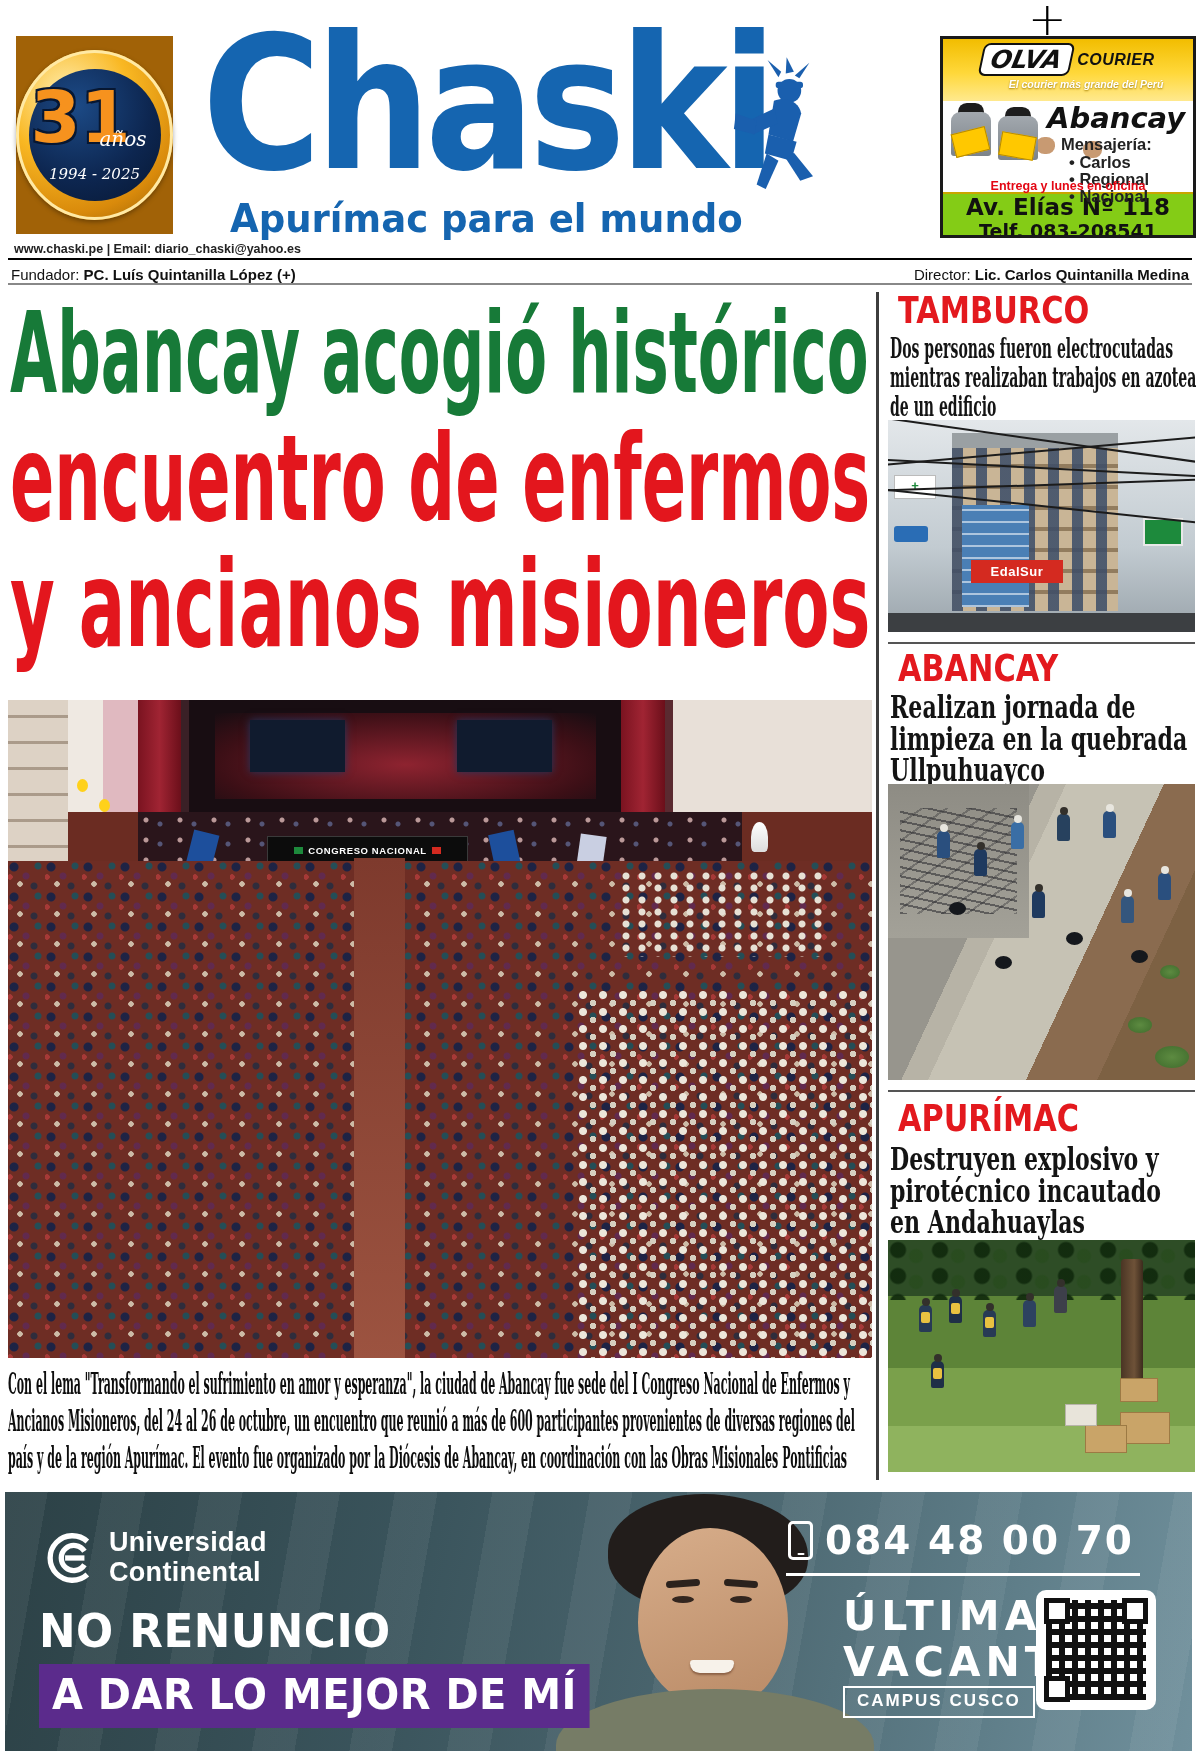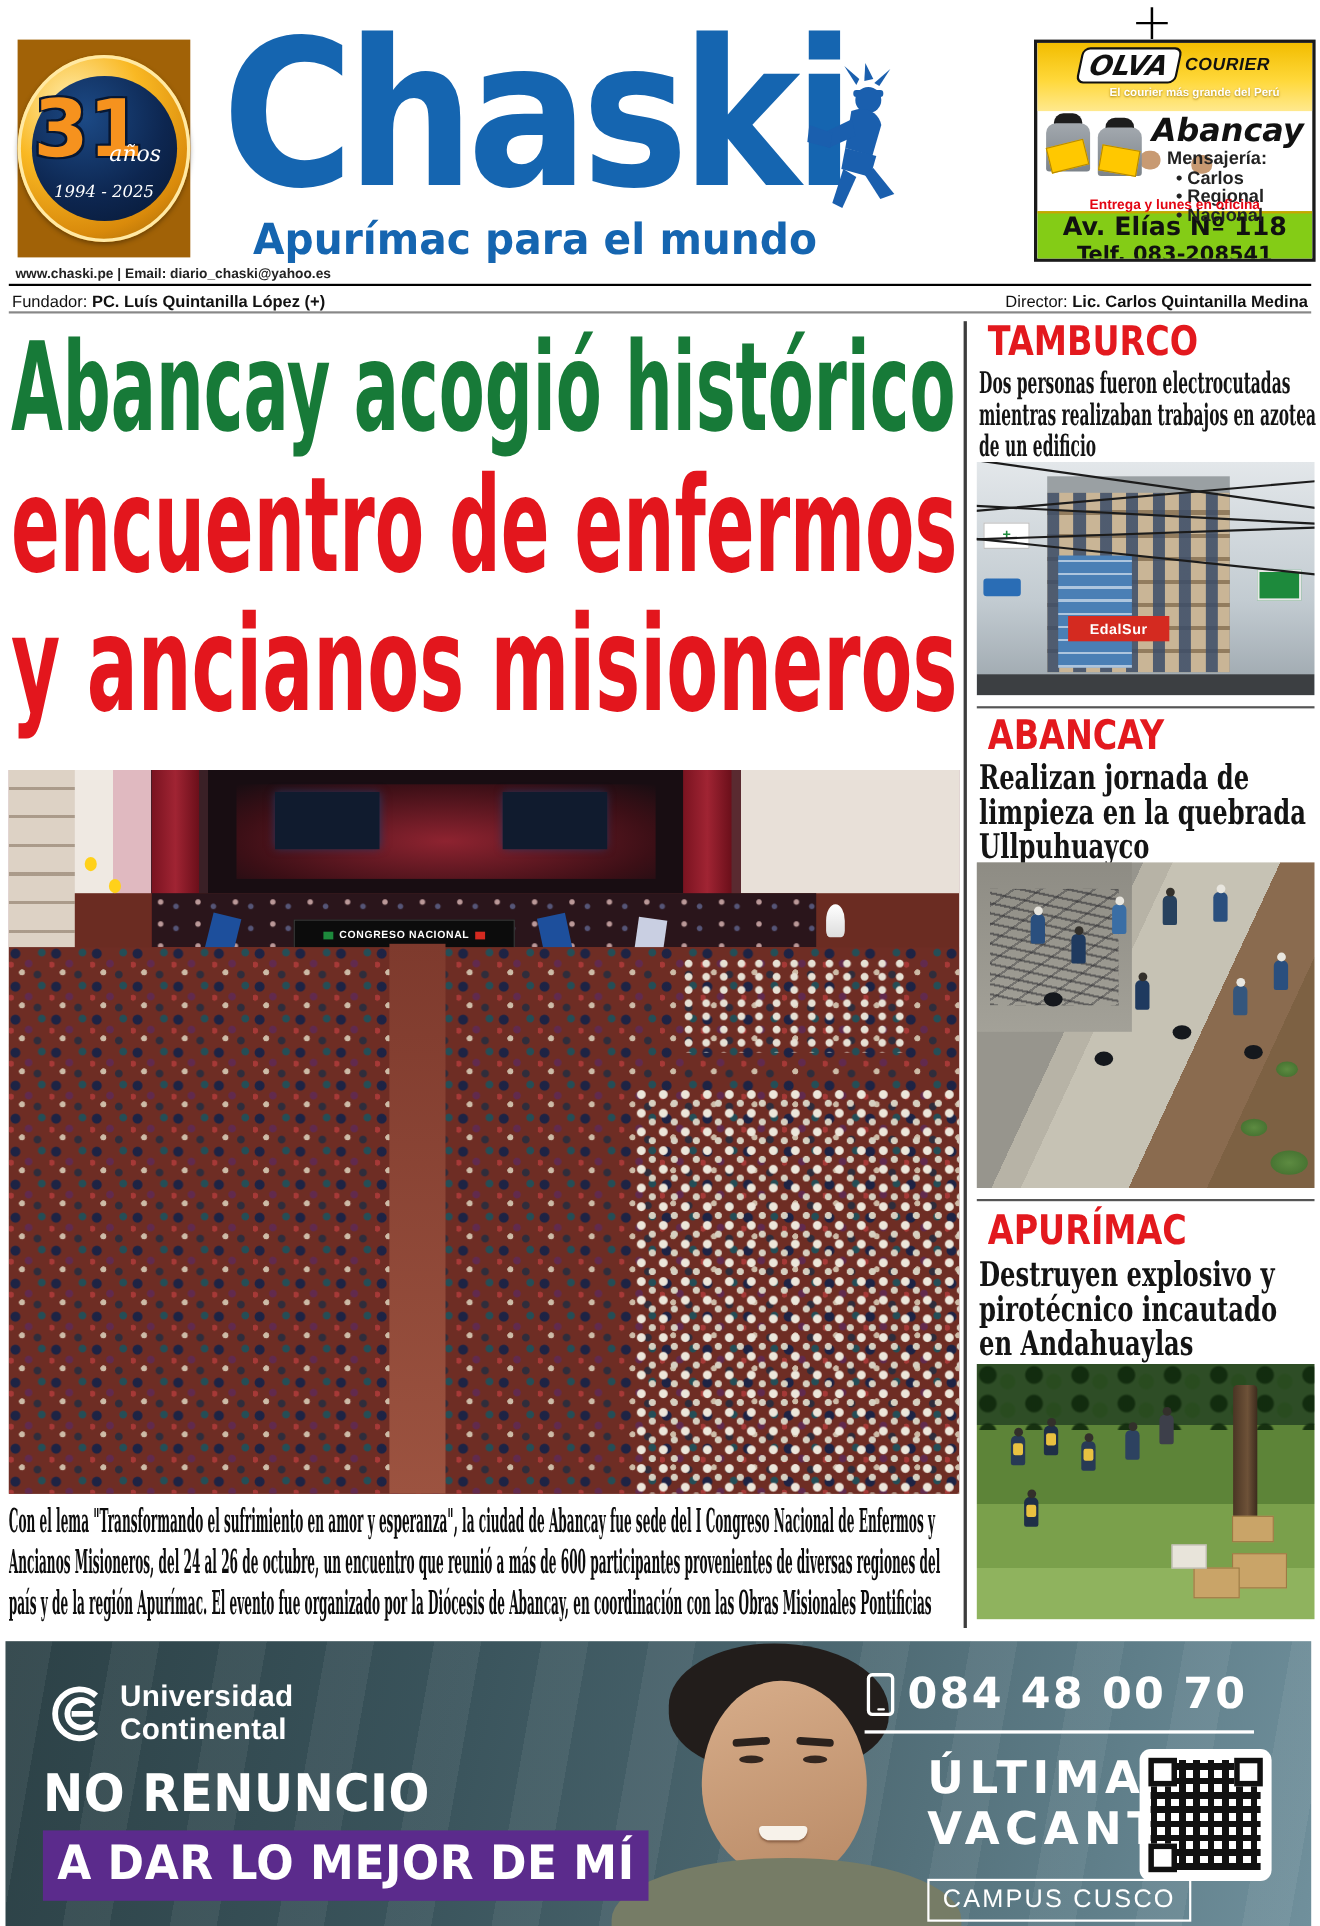--- a/index.html
+++ b/index.html
@@ -28,21 +28,21 @@
     transform:scaleX(.95);transform-origin:0 0;white-space:nowrap;}
   .runner{left:733px;top:52px;}
 
   
   .olva{left:940px;top:36px;width:256px;height:202px;border:3px solid #1a1a1a;box-sizing:border-box;background:#fff;overflow:hidden;}
   .olva-top{height:58px;background:linear-gradient(180deg,#f2bd00,#ffd83a 55%,#ffe98e);padding-top:4px;}
   .olva-logo-row{display:flex;align-items:center;justify-content:center;gap:5px;}
   .olva-pill{background:#fff;border:2px solid #111;border-radius:7px;transform:skewX(-12deg);padding:0 8px;
     font-weight:bold;font-style:italic;font-size:25px;color:#111;font-family:"DejaVu Sans",sans-serif;}
   .olva-courier{font-weight:bold;font-style:italic;font-size:16px;color:#111;letter-spacing:.5px;}
-  .olva-slogan{text-align:center;font-size:10.5px;color:#fff;text-shadow:0 1px 2px #a37c00;margin-top:2px;font-weight:bold;margin-left:36px;}
+  .olva-slogan{text-align:center;font-size:10.5px;font-style:italic;color:#fff;text-shadow:0 1px 2px #a37c00;margin-top:2px;font-weight:bold;margin-left:36px;}
   .olva-mid{position:relative;height:91px;}
   .guy{position:absolute;width:46px;}
   .guy .cap{width:26px;height:11px;background:#1d1d1d;border-radius:12px 12px 3px 3px;margin:0 auto;}
   .guy .face{width:19px;height:17px;background:#c89a72;border-radius:45%;margin:-2px auto 0;}
   .guy .torso{width:40px;height:44px;background:linear-gradient(#a2a8ae,#7c838a);border-radius:9px 9px 3px 3px;margin:-2px auto 0;}
   .guy .pack{position:absolute;width:33px;height:22px;background:#ffc800;border:1.5px solid #b78a00;bottom:2px;left:5px;transform:rotate(-14deg);}
   .olva-city{position:absolute;left:104px;top:0px;font-size:29px;font-weight:bold;font-style:italic;color:#111;font-family:"DejaVu Sans",sans-serif;}
   .olva-svc-t{position:absolute;left:118px;top:34px;font-size:16.5px;font-weight:bold;color:#222;}
   .olva-svc{position:absolute;left:126px;font-size:16.5px;font-weight:bold;color:#222;}
   .olva-svc::before{content:"• ";}
@@ -172,21 +172,21 @@
   .brow{position:absolute;width:34px;height:7px;background:#2b221d;border-radius:4px;}
   .eye{position:absolute;width:22px;height:7px;background:#33261f;border-radius:50%;}
   .smile{position:absolute;left:52px;top:132px;width:44px;height:13px;background:#f7f2ea;border-radius:4px 4px 12px 12px;box-shadow:0 2px 2px rgba(90,50,30,.5);}
   .shirt{position:absolute;left:6px;bottom:0;width:318px;height:62px;background:#767c66;border-radius:55% 55% 0 0/100% 100% 0 0;}
   .uc-phone-row{position:absolute;right:52px;top:26px;display:flex;align-items:center;gap:12px;border-bottom:3px solid #fff;padding:0 6px 10px 2px;}
   .phone-icon{width:19px;height:33px;border:3px solid #fff;border-radius:5px;position:relative;}
   .phone-icon::after{content:"";position:absolute;left:50%;bottom:2px;transform:translateX(-50%);width:7px;height:2.5px;background:#fff;border-radius:2px;}
   .uc-phone{font-size:39px;font-weight:bold;letter-spacing:2px;font-family:"DejaVu Sans",sans-serif;}
   .uc-cta{position:absolute;left:838px;top:102px;}
   .uc-cta-l{font-size:41px;font-weight:bold;letter-spacing:5px;line-height:1.12;font-family:"DejaVu Sans",sans-serif;}
-  .uc-campus{display:inline-block;margin-top:22px;border:2px solid #fff;padding:3px 12px 5px;font-size:23px;font-weight:normal;letter-spacing:2px;}
+  .uc-campus{display:inline-block;margin-top:0;border:2px solid #fff;padding:3px 12px 5px;font-size:17px;font-weight:bold;letter-spacing:2px;}
   .qr{position:absolute;right:36px;top:98px;width:120px;height:120px;background:#fff;border-radius:10px;}
   .qr-inner{position:absolute;inset:10px;
     background-image:repeating-linear-gradient(0deg,#111 0 6px,transparent 6px 13px),
                      repeating-linear-gradient(90deg,#111 0 6px,#fff 6px 13px);}
   .qr-eye{position:absolute;width:16px;height:16px;border:5px solid #111;background:#fff;}
 </style>
 </head>
 <body>
 
 <div id="page">

